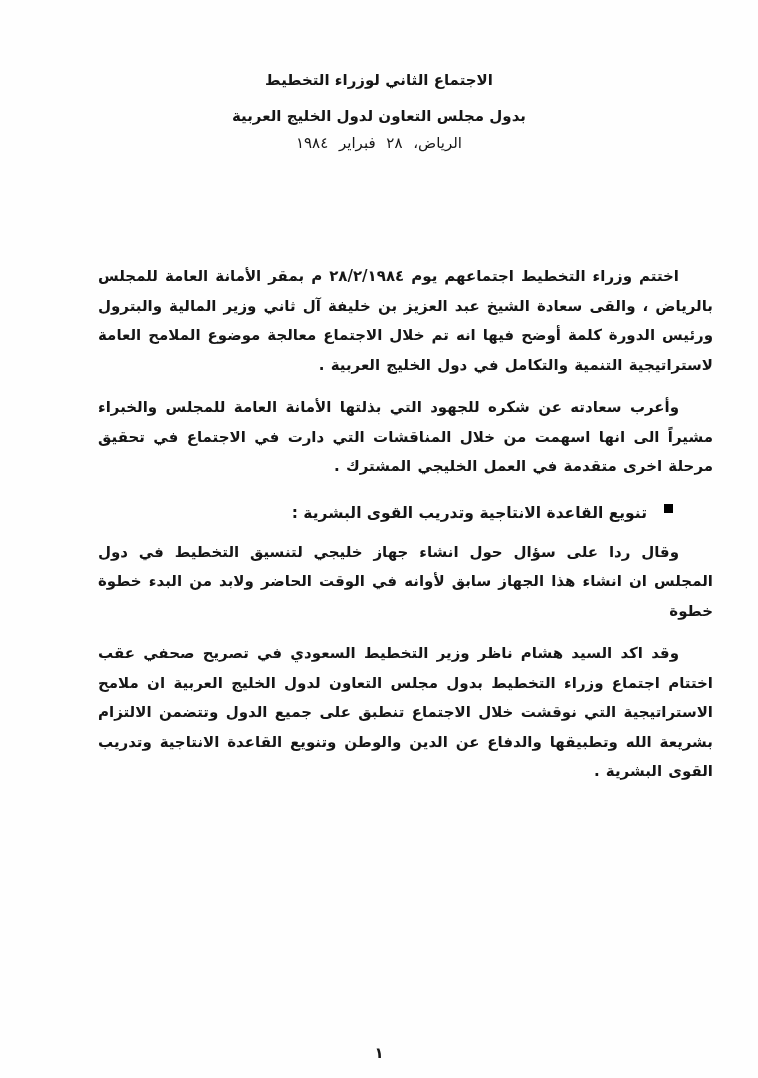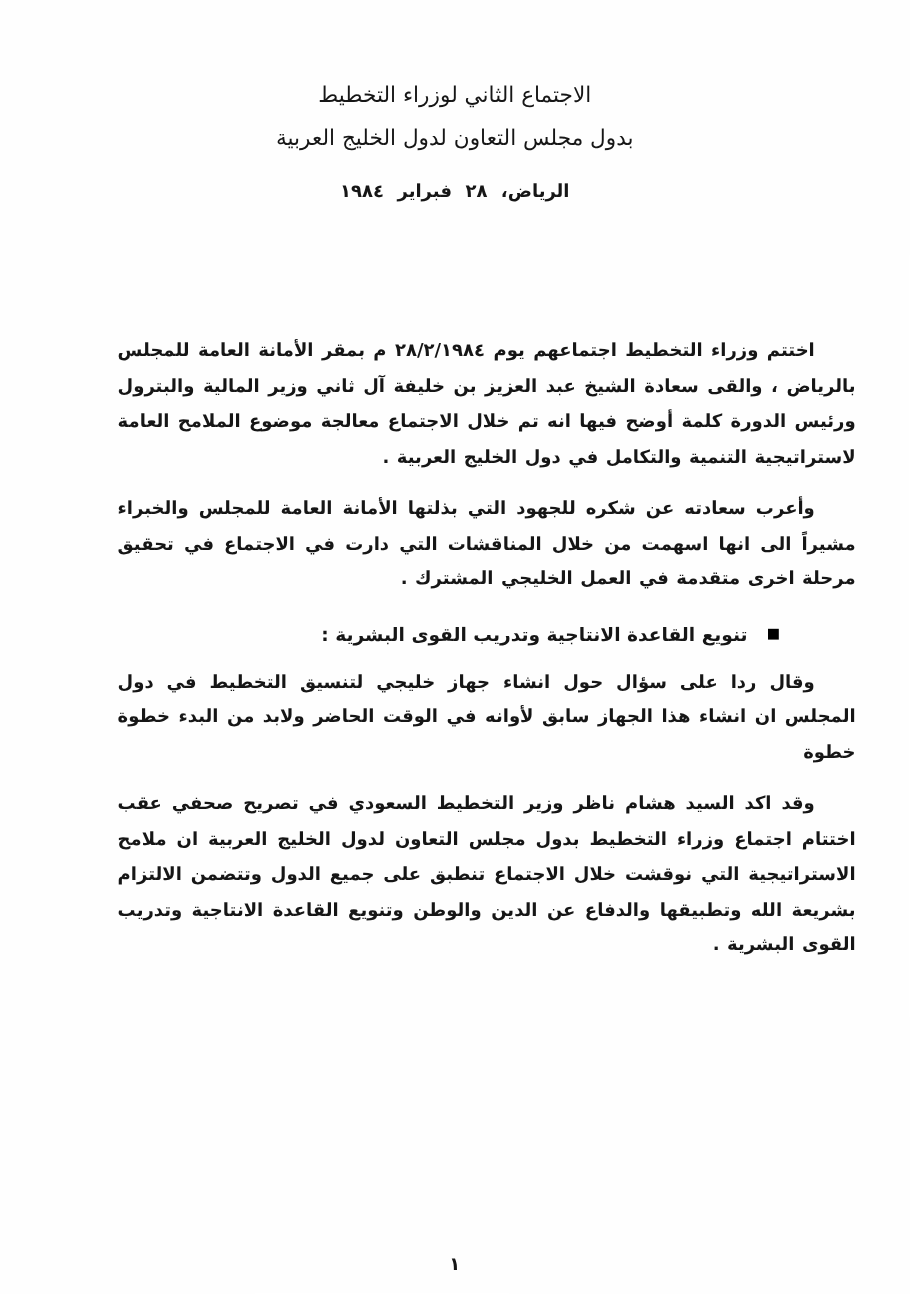--- a/index.html
+++ b/index.html
@@ -16,52 +16,50 @@
     font-family: "DejaVu Sans", sans-serif;
     color: #161616;
     direction: rtl;
     overflow: hidden;
   }
   .title-block {
     padding-top: 62px;
     text-align: center;
   }
   .title-line {
-    font-size: 18px;
-    font-weight: normal;
+    font-size: 15px;
+    font-weight: bold;
     line-height: 36px;
     letter-spacing: 0.3px;
   }
   .date-line {
-    margin-top: 16px;
     text-align: center;
     font-size: 15px;
-    font-weight: bold;
+    font-weight: normal;
     letter-spacing: 1.5px;
     word-spacing: 6px;
   }
   .body-block {
     margin-top: 110px;
     padding-right: 45px;
     padding-left: 98px;
   }
   p.para {
     font-size: 15px;
     font-weight: bold;
     line-height: 29.5px;
     text-align: justify;
     text-indent: 34px;
     margin-bottom: 13px;
     word-spacing: 1px;
   }
   .section-heading {
     display: flex;
-    align-items: center;
     gap: 17px;
-    margin: 22px 64px 16px 0;
+    margin: 22px 40px 16px 0;
     font-size: 15.5px;
     font-weight: bold;
   }
   .bullet {
     flex: 0 0 auto;
     width: 9px;
     height: 9px;
     background: #000;
     display: inline-block;
   }

